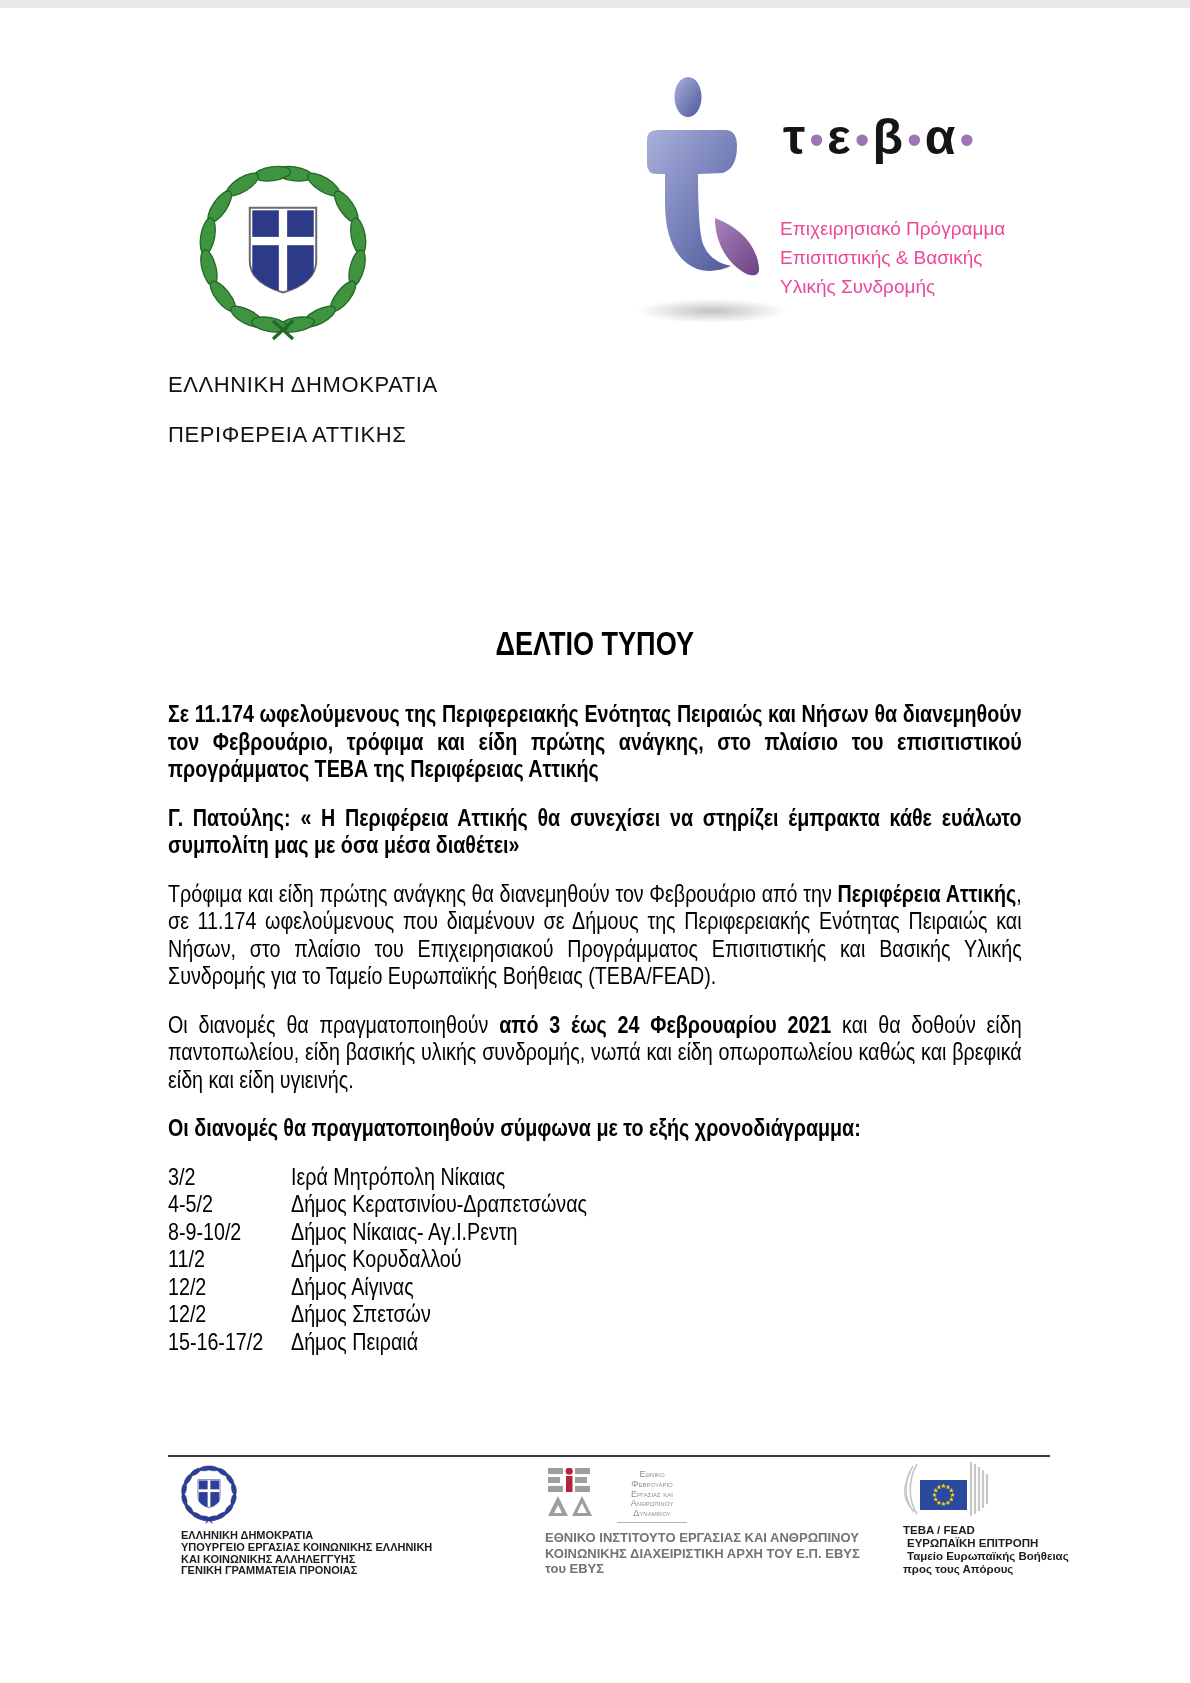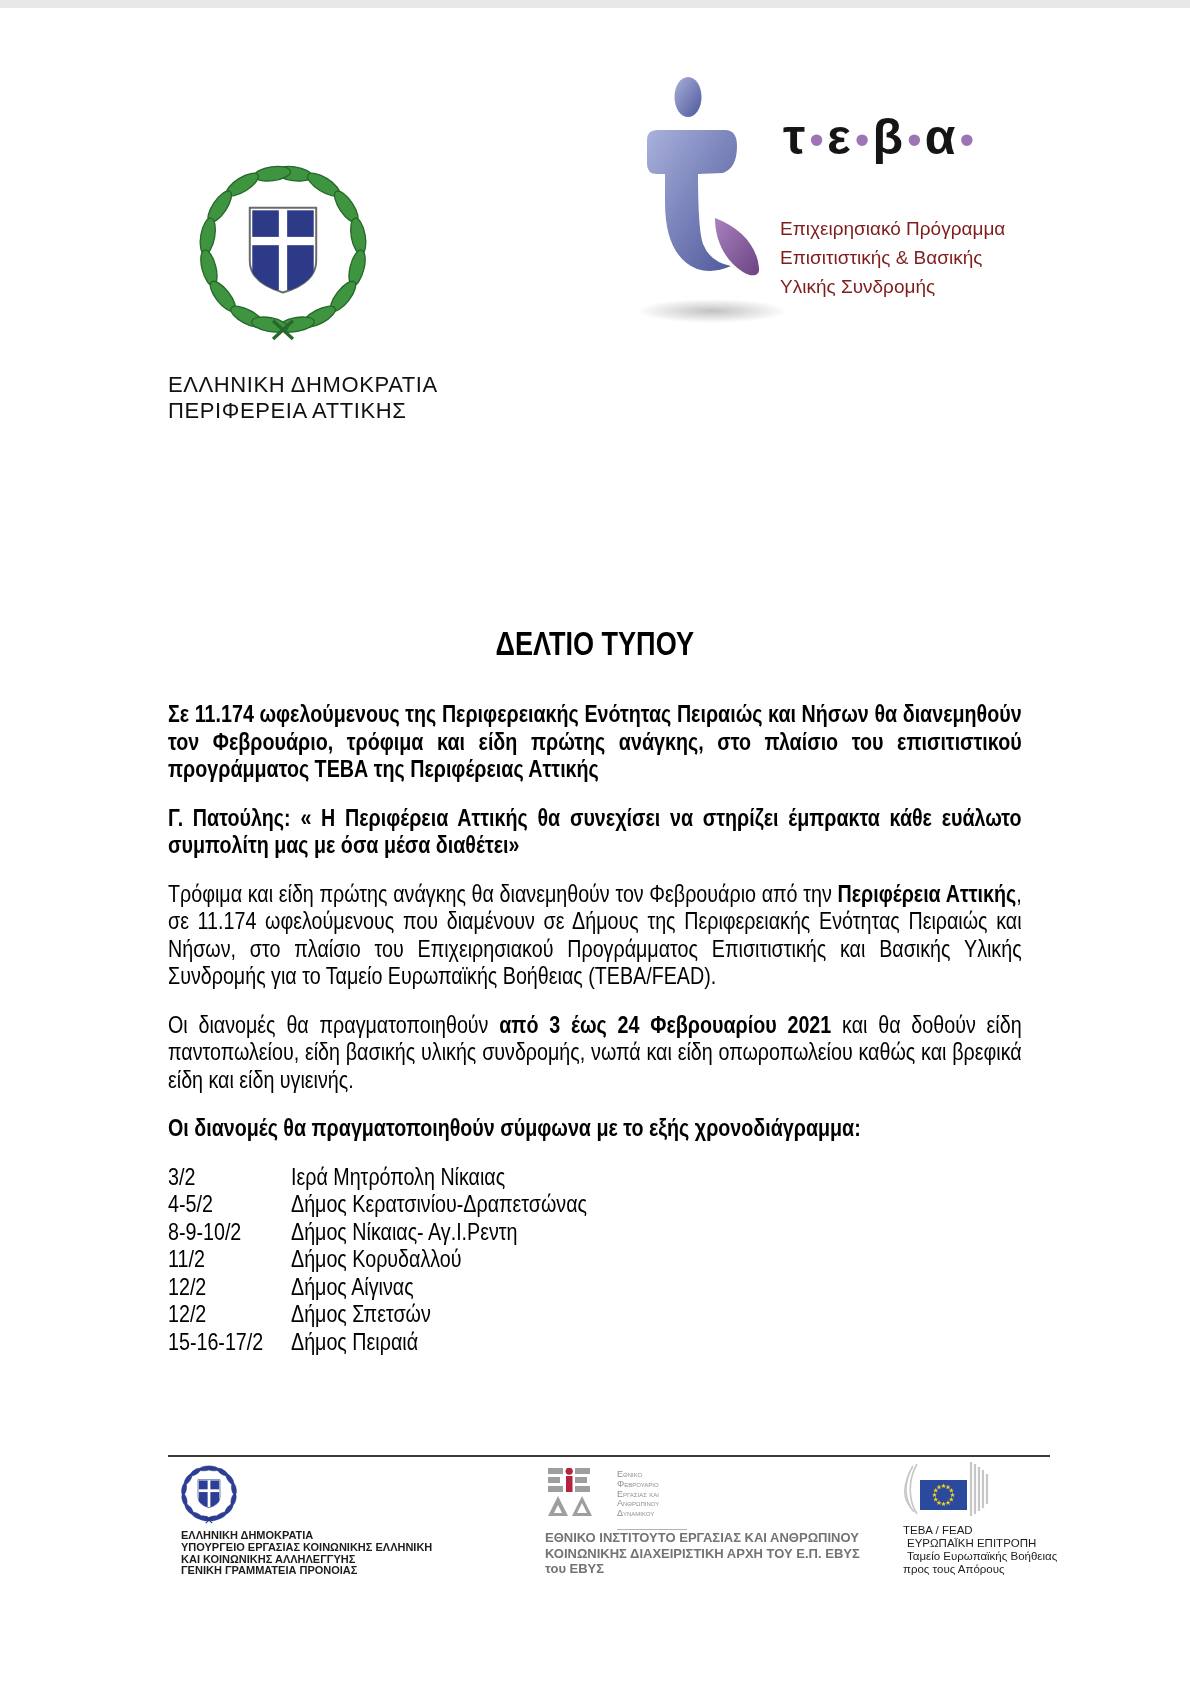--- a/index.html
+++ b/index.html
@@ -13,46 +13,46 @@
   
   .emblem{position:absolute;}
   .emblem-green{--leaf:#3f9440;--leafEdge:#26682a;--navy:#2c3a88;--shieldEdge:#6b6b6b;}
   .emblem-blue{--leaf:#2c3e96;--leafEdge:#26357e;--navy:#2c3e96;--shieldEdge:#2c3e96;}
 
   .gov-line{position:absolute;left:168px;font-size:22px;letter-spacing:.6px;color:#111;}
 
   .teba-wordmark{position:absolute;left:783px;top:100px;white-space:nowrap;}
   .tletter{font-size:50px;font-weight:bold;color:#151515;letter-spacing:1px;}
   .tdot{font-size:42px;color:#9d74b4;margin:0 3px;}
-  .teba-subtitle{position:absolute;left:780px;top:206px;font-size:19px;line-height:29px;color:#7f1d1d;}
+  .teba-subtitle{position:absolute;left:780px;top:206px;font-size:19px;line-height:29px;color:#ec4899;}
 
   
   .content{
     position:absolute;left:168px;top:618px;width:1041px;
     transform:scaleX(0.82);transform-origin:0 0;
     font-size:24px;line-height:27.5px;color:#000;
   }
   .content h1{font-size:33px;line-height:36px;font-weight:bold;text-align:center;margin:0 0 38px 0;}
   .content p{margin:0 0 21px 0;text-align:justify;}
   .b{font-weight:bold;}
   .sched{margin-top:4px;}
   .sched-row{display:flex;line-height:27.5px;}
   .sched-date{width:150px;flex:none;}
   .sched-loc{flex:1;}
 
   
   .footer-rule{position:absolute;left:168px;top:1447px;width:882px;border-top:2px solid #3a3a3a;}
   .f-left-text{position:absolute;left:181px;top:1522px;font-size:11px;font-weight:bold;line-height:11.8px;color:#1c1c1c;}
   .f-mid-text{position:absolute;left:545px;top:1522px;font-size:13px;font-weight:bold;line-height:15.5px;color:#737373;}
-  .f-right-text{position:absolute;left:903px;top:1516px;font-size:11.5px;font-weight:normal;line-height:13px;color:#1c1c1c;}
+  .f-right-text{position:absolute;left:903px;top:1516px;font-size:11.5px;font-weight:bold;line-height:13px;color:#1c1c1c;}
   .f-right-text .ind{padding-left:4px;}
   .eie-small{
     position:absolute;left:617px;top:1462px;width:70px;
     font-size:9px;line-height:9.8px;color:#8f8f8f;font-variant:small-caps;
-    border-bottom:1px solid #b5b5b5;padding-bottom:10px;
+    border-bottom:1px solid #b5b5b5;padding-bottom:3px;text-align:center;
   }
 </style>
 </head>
 <body>
 
 <svg width="0" height="0" style="position:absolute" aria-hidden="true">
   <defs>
     <ellipse id="leafP" rx="11" ry="4.2"></ellipse>
     <symbol id="emblem" viewBox="0 0 120 112">
       <g fill="var(--leaf)" stroke="var(--leafEdge)" stroke-width="0.8">
@@ -122,21 +122,21 @@
   <div class="teba-wordmark"><span class="tletter">τ</span><span class="tdot">•</span><span class="tletter">ε</span><span class="tdot">•</span><span class="tletter">β</span><span class="tdot">•</span><span class="tletter">α</span><span class="tdot">•</span>
   </div>
 
   <div class="teba-subtitle">
     <div>Επιχειρησιακό Πρόγραμμα</div>
     <div>Επισιτιστικής &amp; Βασικής</div>
     <div>Υλικής Συνδρομής</div>
   </div>
 
   <div class="gov-line" style="top:364px">ΕΛΛΗΝΙΚΗ ΔΗΜΟΚΡΑΤΙΑ</div>
-  <div class="gov-line" style="top:390px">ΠΕΡΙΦΕΡΕΙΑ ΑΤΤΙΚΗΣ</div>
+  <div class="gov-line" style="top:414px">ΠΕΡΙΦΕΡΕΙΑ ΑΤΤΙΚΗΣ</div>
 
   <div class="content">
     <h1>ΔΕΛΤΙΟ ΤΥΠΟΥ</h1>
 
     <p class="b">Σε 11.174 ωφελούμενους της Περιφερειακής Ενότητας Πειραιώς και Νήσων θα διανεμηθούν τον Φεβρουάριο, τρόφιμα και είδη πρώτης ανάγκης, στο πλαίσιο του επισιτιστικού προγράμματος ΤΕΒΑ της Περιφέρειας Αττικής</p>
 
     <p class="b">Γ. Πατούλης: « Η Περιφέρεια Αττικής θα συνεχίσει να στηρίζει έμπρακτα κάθε ευάλωτο συμπολίτη μας με όσα μέσα διαθέτει»</p>
 
     <p><span>Τρόφιμα και είδη πρώτης ανάγκης θα διανεμηθούν τον Φεβρουάριο από την </span><span class="b">Περιφέρεια Αττικής</span><span>, σε 11.174 ωφελούμενους που διαμένουν σε Δήμους της Περιφερειακής Ενότητας Πειραιώς και Νήσων, στο πλαίσιο του Επιχειρησιακού Προγράμματος Επισιτιστικής και Βασικής Υλικής Συνδρομής για το Ταμείο Ευρωπαϊκής Βοήθειας (ΤΕΒΑ/FEAD).</span></p>
 

